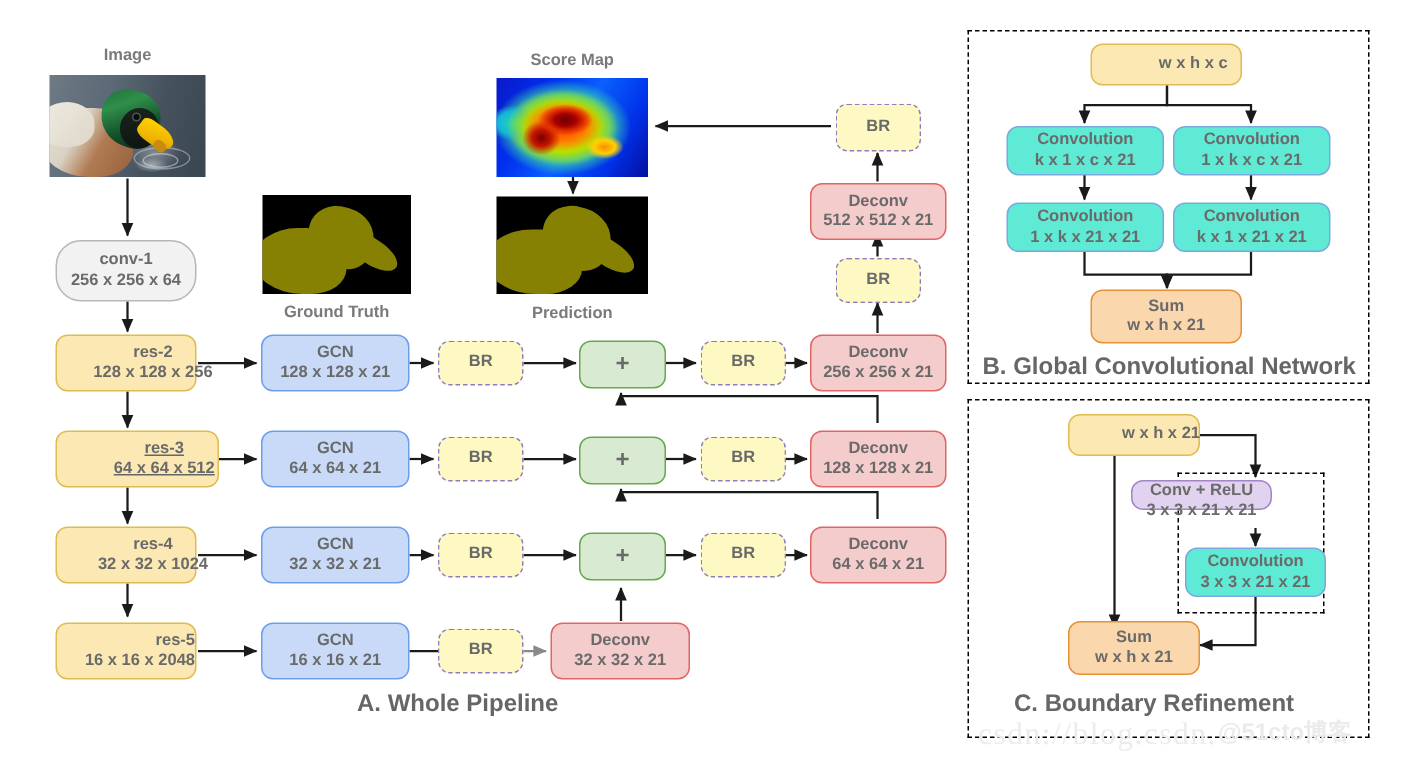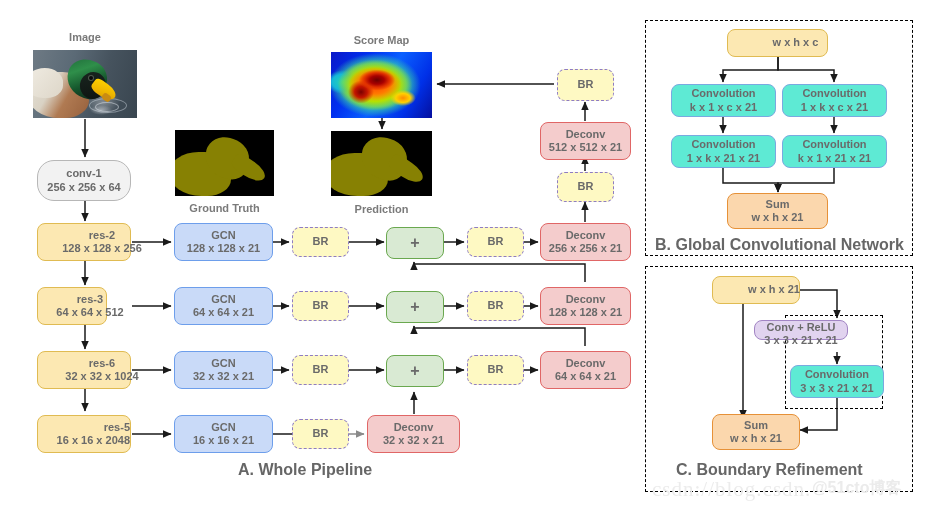--- a/index.html
+++ b/index.html
@@ -199,26 +199,26 @@
   <div class="caption" style="left:331px;top:203px;width:101px;">Prediction</div>
 
   <div class="node n-gray" style="left:37px;top:160px;width:94px;height:41px;border-radius:17px;">
     <span class="l1">conv-1</span>
     <span class="l2">256 x 256 x 64</span>
   </div>
   <div class="node n-yellow" style="left:37px;top:223px;width:94px;height:38px;">
     <span class="l1">res-2</span>
     <span class="l2">128 x 128 x 256</span>
   </div>
-  <div class="node n-yellow" style="left:37px;top:287px;width:70px;height:38px;">
+  <div class="node n-yellow" style="left:37px;top:287px;width:109px;height:38px;text-decoration:underline;">
     <span class="l1">res-3</span>
     <span class="l2">64 x 64 x 512</span>
   </div>
   <div class="node n-yellow" style="left:37px;top:351px;width:94px;height:38px;">
-    <span class="l1">res-6</span>
+    <span class="l1">res-4</span>
     <span class="l2">32 x 32 x 1024</span>
   </div>
   <div class="node n-yellow" style="left:37px;top:415px;width:94px;height:38px;align-items:flex-end;">
     <span class="l1">res-5</span>
     <span class="l2">16 x 16 x 2048</span>
   </div>
 
   <div class="node n-blue" style="left:174px;top:223px;width:99px;height:38px;">
     <span class="l1">GCN</span>
     <span class="l2">128 x 128 x 21</span>

